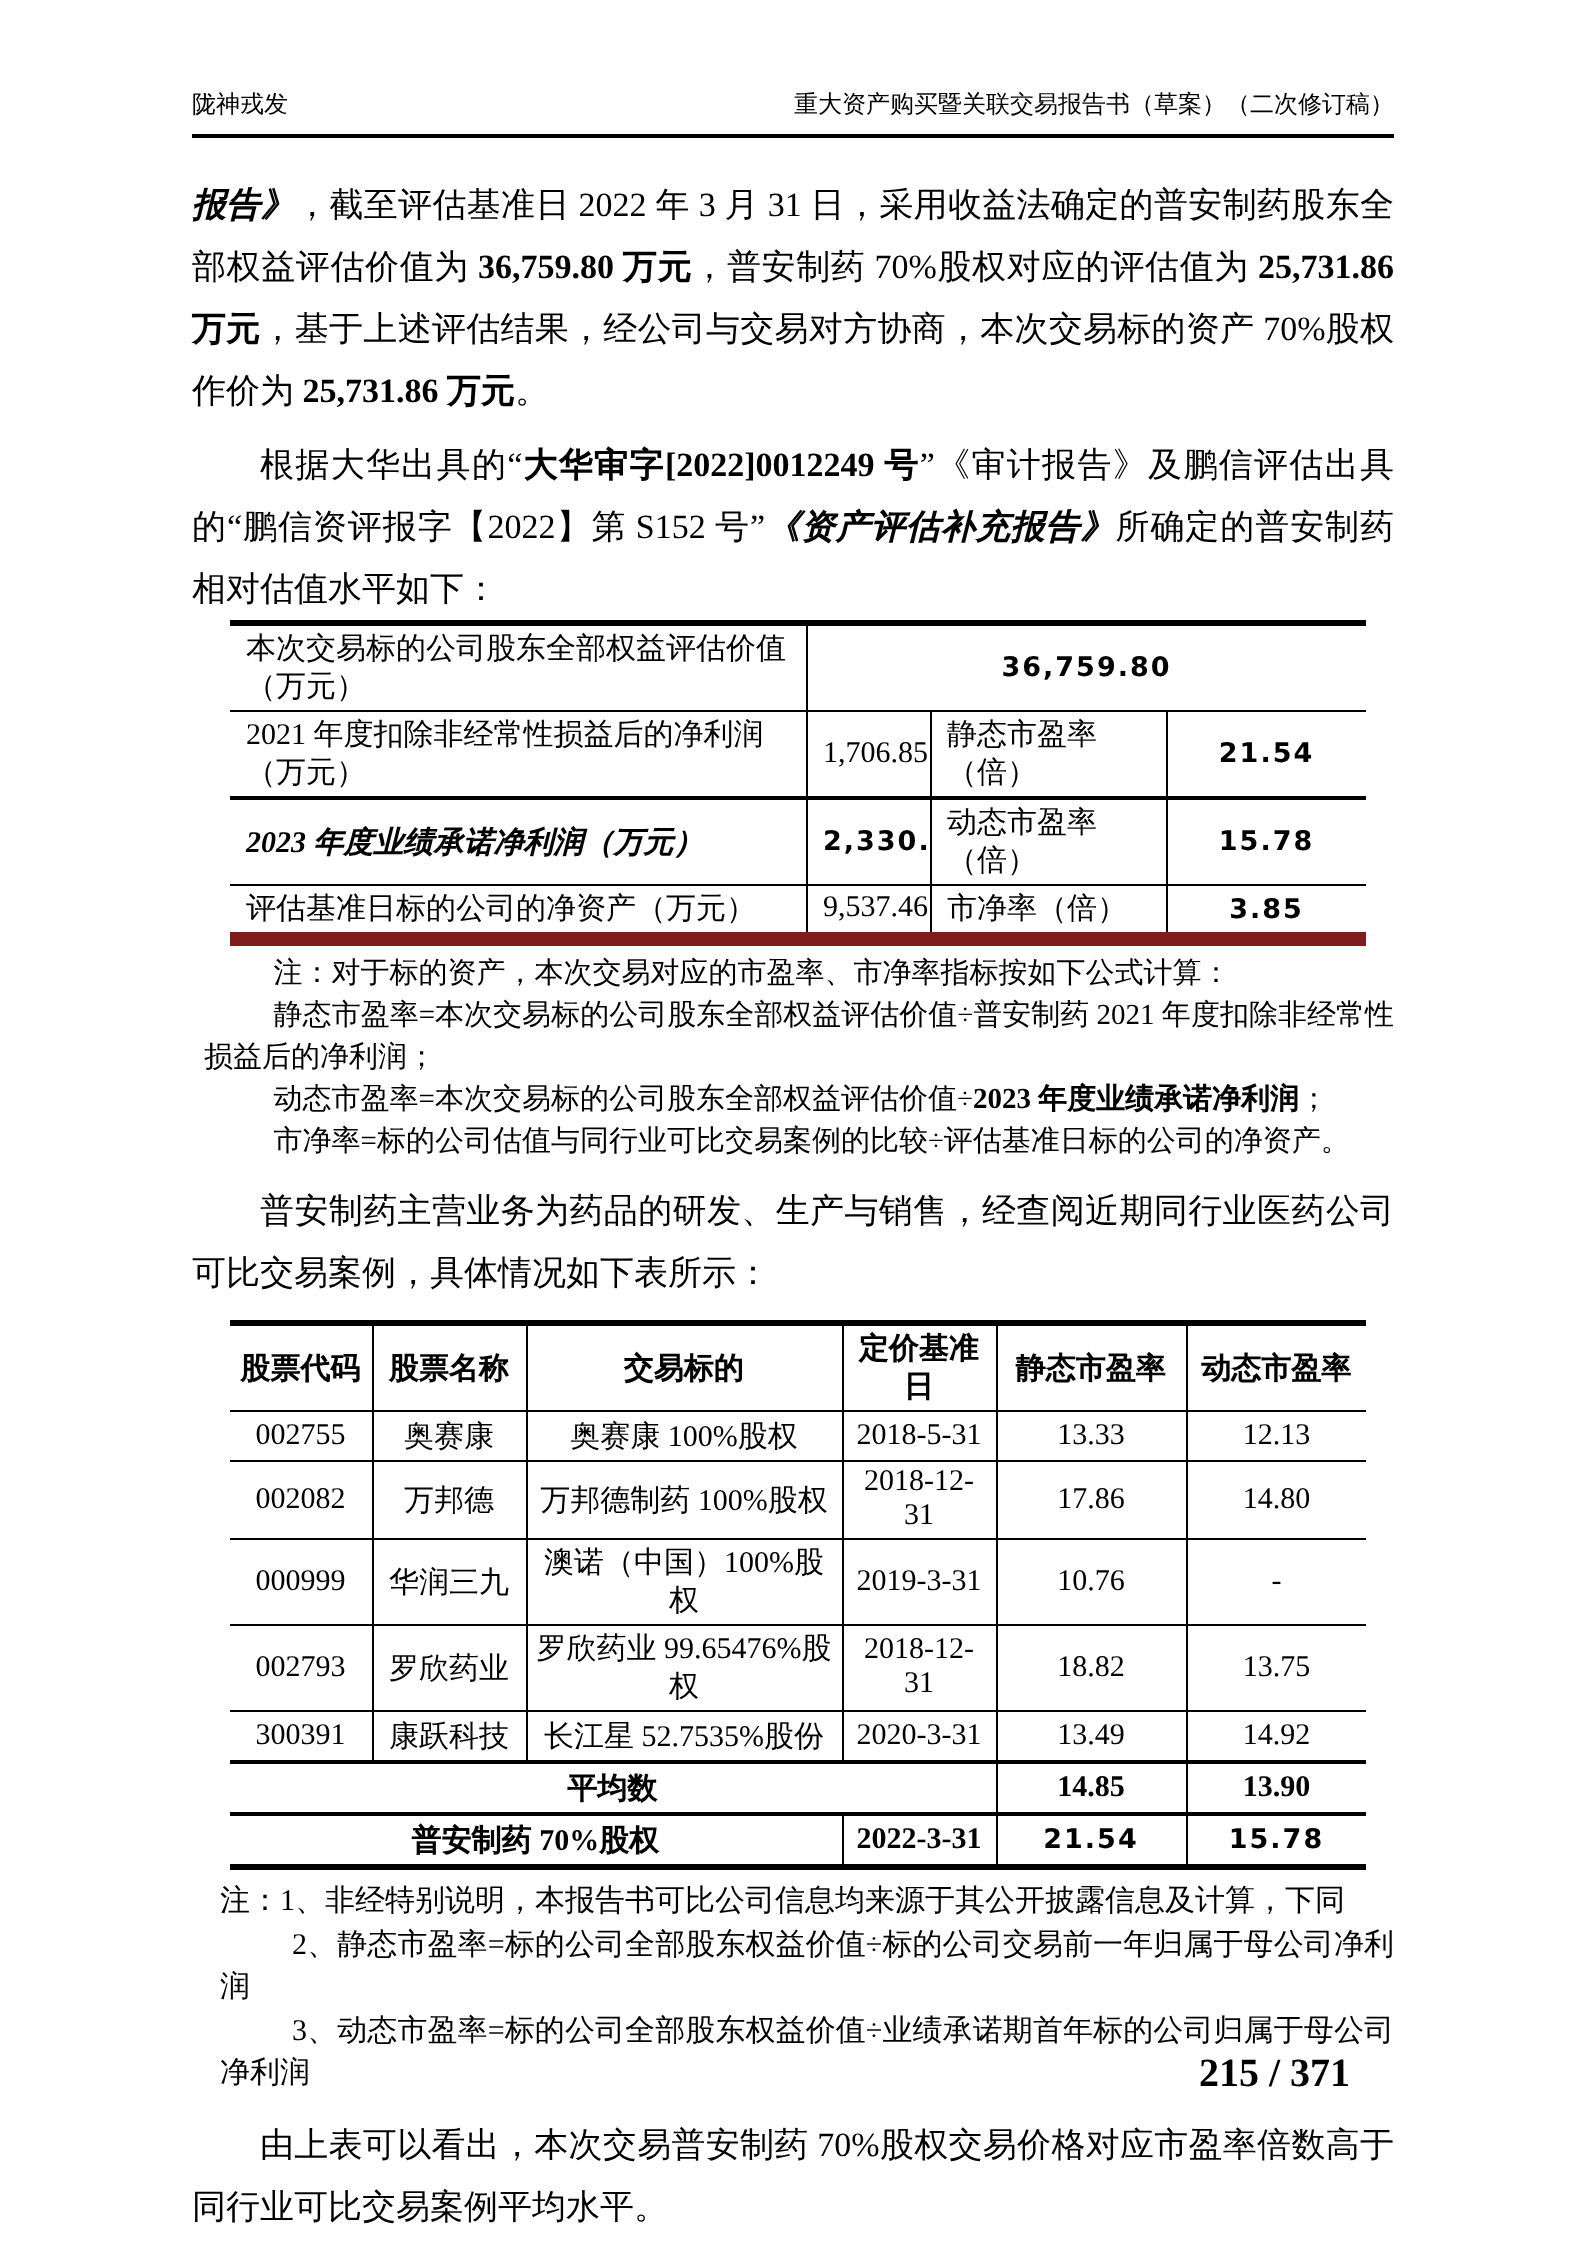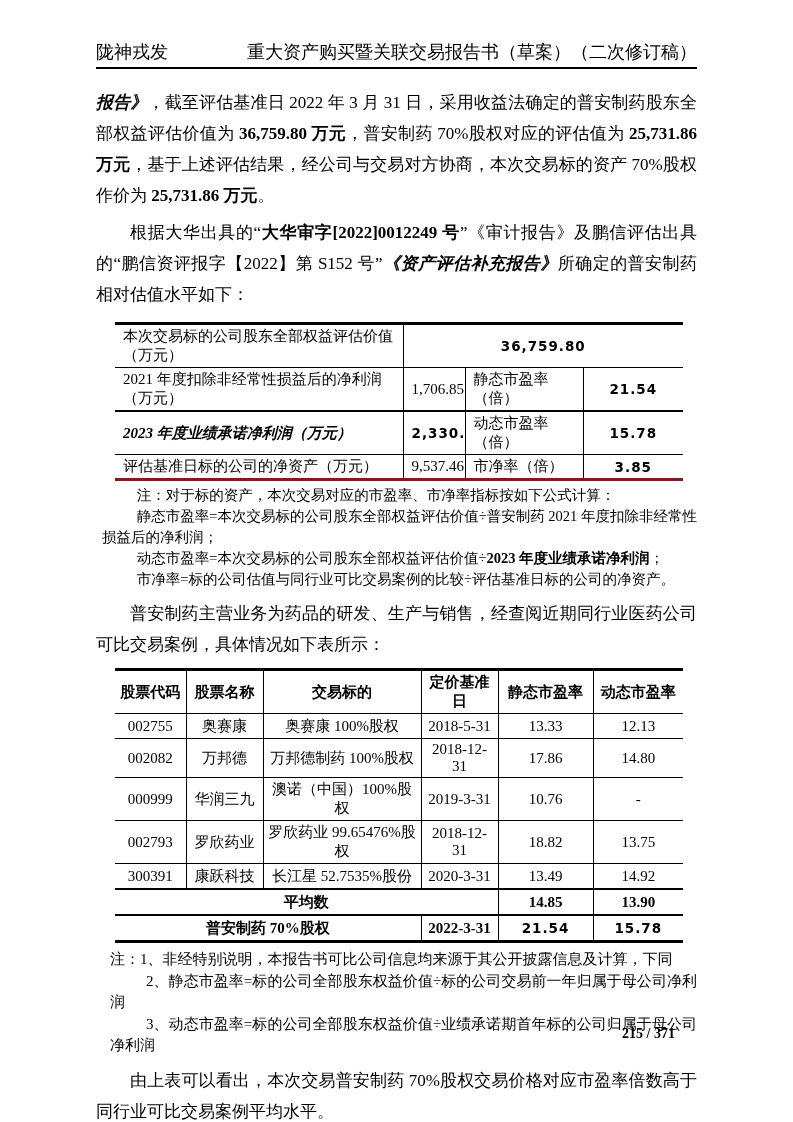--- a/index.html
+++ b/index.html
@@ -5,39 +5,39 @@
   html,body { margin:0; padding:0; background:#ffffff; }
   .page {
     width:793px; height:1122px; position:relative; background:#ffffff;
     box-sizing:border-box; padding:42px 96px 0 96px;
     font-family:"Liberation Serif","DejaVu Serif",serif;
     color:#000; overflow:hidden;
   }
   
   .doc-header {
     display:flex; justify-content:space-between; align-items:flex-end;
-    font-size:18px; line-height:20px;
+    font-size:12px; line-height:20px;
     border-bottom:2px solid #000; padding-bottom:5px;
   }
   
   .body-p { font-size:17px; line-height:31px; text-align:justify; margin:0; }
   .indent { text-indent:2em; }
   .p1 { margin-top:18px; }
   .p2 { margin-top:6px; }
   .p3 { margin-top:8px; }
   .p4 { margin-top:8px; }
   .heading { font-size:17px; line-height:24px; margin:8px 0 0; text-indent:2em; }
   .seg-b  { font-weight:bold; }
   .seg-bi { font-weight:bold; font-style:italic; }
 
   
   table { border-collapse:collapse; table-layout:fixed; width:568px; margin-left:19px; }
   td { padding:2px 8px; overflow:hidden; }
-  .t1 { margin-top:12px; font-size:15px;
-        border-top:3px solid #000; border-bottom:3px solid #7f1d1d; }
+  .t1 { margin-top:0; font-size:15px;
+        border-top:3px solid #000; border-bottom:7px solid #7f1d1d; }
   .t1 td { border-bottom:1px solid #000; border-right:1px solid #000; height:19px; }
   .t1 td:last-child { border-right:none; }
   .t1 tr:last-child td { border-bottom:none; }
   .t2 { margin-top:8px; font-size:15px; text-align:center;
         border-top:3px solid #000; border-bottom:3px solid #000; }
   .t2 td { border-bottom:1px solid #000; border-right:1px solid #000; height:20px; padding:2px 4px; }
   .t2 td:last-child { border-right:none;margin-left:24px; }
   .t2 tr:last-child td { border-bottom:none; }
   tr.thick-top td { border-top:2px solid #000; }
   .cell-b { font-weight:bold; }
@@ -50,21 +50,21 @@
   
   .notes { margin:4px 0 0 6px; text-align:justify; }
   .notes-1 { font-size:14.5px; line-height:21px; }
   .notes-2 { font-size:15px; line-height:21.5px; margin-top:6px;margin-left:14px; }
   .notes p { margin:0; }
   .note-indent { text-indent:2.4em; }
 
   
   .page-num {
     position:absolute; top:1026px; right:118px;
-    font-size:14px; font-weight:bold;
+    font-size:20px; font-weight:bold;
   }
 </style>
 </head>
 <body>
 
 <div class="page">
 
   <div class="doc-header">
     <span>陇神戎发</span>
     <span>重大资产购买暨关联交易报告书（草案）（二次修订稿）</span>

